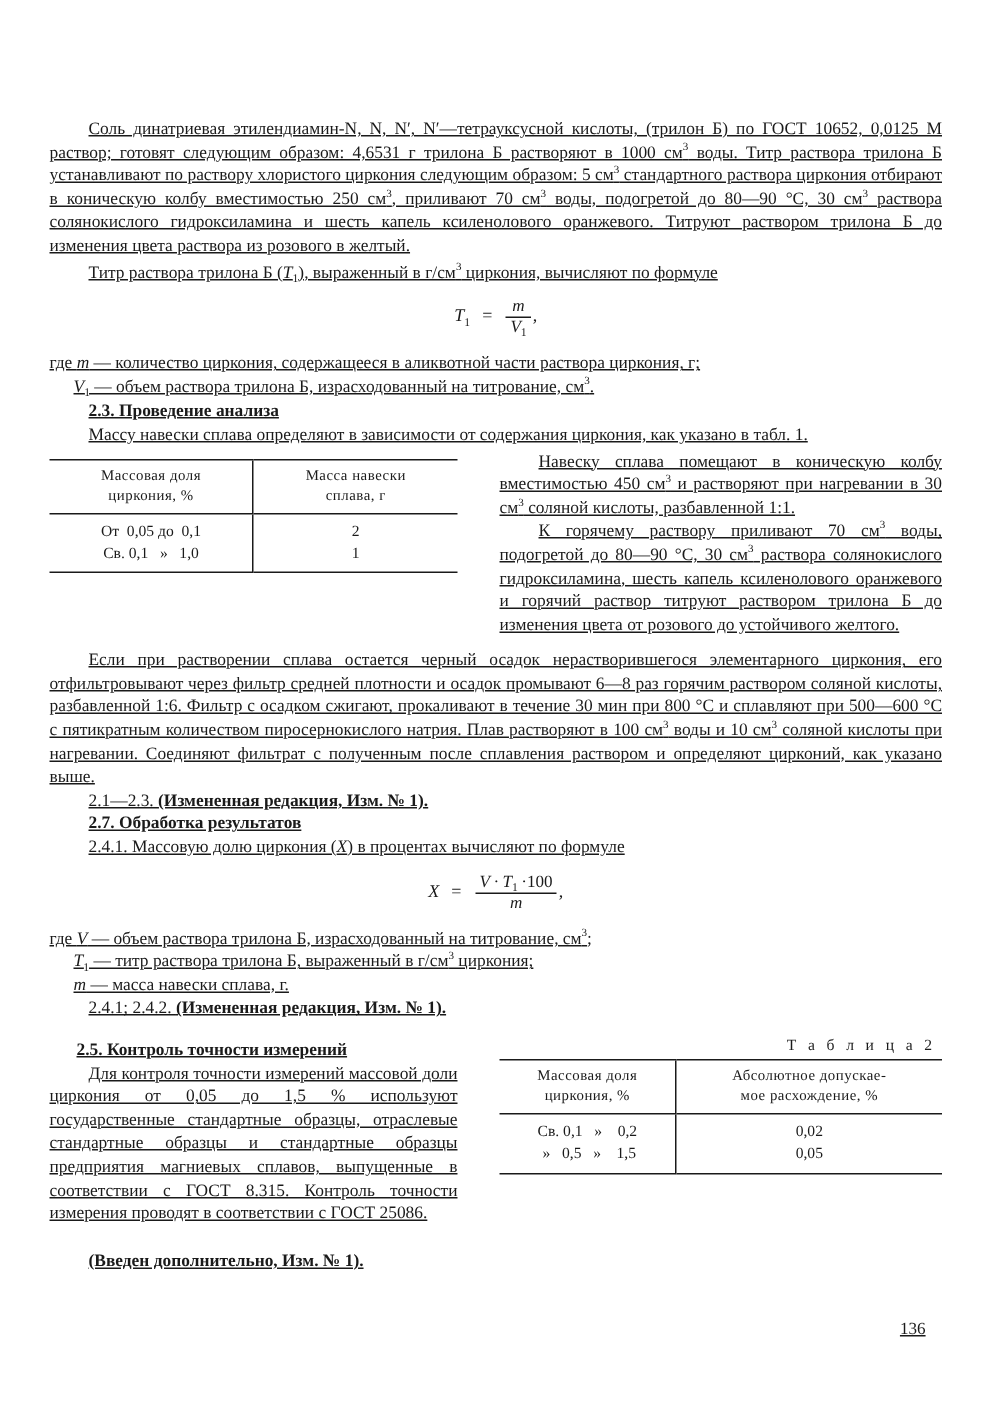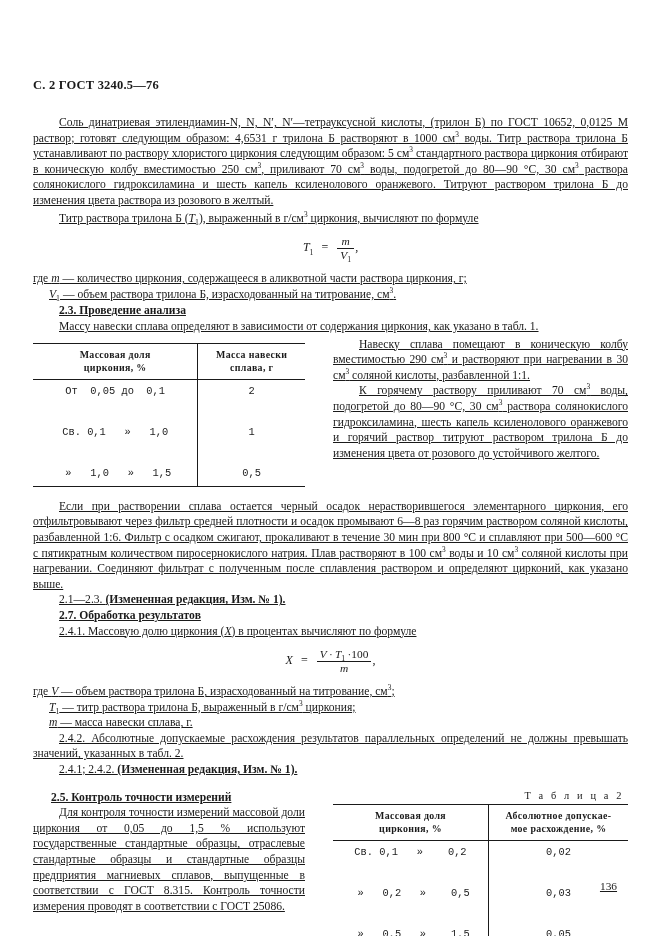--- a/index.html
+++ b/index.html
@@ -98,32 +98,31 @@
     padding-right: 4px;
     margin-bottom: 3px;
     white-space: nowrap;
   }
   table.gost {
     border-collapse: collapse;
     width: 100%;
     font-size: 9.9px;
   }
   table.gost th {
-    font-weight: bold;
+    font-weight: normal;
     text-align: center;
     padding: 4px 2px 5px 2px;
     line-height: 13px;
     letter-spacing: 0.35px;
   }
   table.gost td {
     text-align: center;
-    padding: 14px 2px;
+    padding: 1px 2px;
     line-height: 13.4px;
     font-size: 10.4px;
-    font-family: Liberation Mono, monospace;
   }
   table.gost thead tr th { border-top: 1.1px solid #1a1a1a; }
   table.gost thead { border-bottom: 1.1px solid #1a1a1a; }
   table.gost th.col-sep, table.gost td.col-sep {
     border-left: 1.1px solid #1a1a1a;
   }
   table.gost tbody tr:first-child td { padding-top: 5px; }
   table.gost tbody tr:last-child td { padding-bottom: 5px; }
   table.gost tbody { border-bottom: 1.1px solid #1a1a1a; }
 
@@ -144,21 +143,20 @@
     font-size: 11.4px;
   }
   .pn-inner { display: inline-block; margin-left: 556px; text-decoration: underline; }
 </style>
 </head>
 <body>
 
 <div class="page">
   <div class="content">
 
-    <div class="page-header">С. 2  ГОСТ 3240.5—76</div>
 
     <p class="indent"><span>Соль динатриевая этилендиамин-N, N, N′, N′—тетрауксусной кислоты, (трилон Б)  по ГОСТ 10652, 0,0125 М раствор; готовят следующим образом: 4,6531 г трилона Б растворяют в 1000 см</span><sup>3</sup><span> воды. Титр  раствора трилона Б устанавливают по раствору хлористого циркония следующим образом: 5 см</span><sup>3</sup><span> стандартного  раствора  циркония  отбирают в коническую колбу вместимостью 250 см</span><sup>3</sup><span>, приливают 70 см</span><sup>3</sup><span> воды, подогретой до 80—90 °С, 30 см</span><sup>3</sup><span>  раствора солянокислого гидроксиламина и шесть капель ксиленолового оранжевого. Титруют раствором трилона Б до изменения цвета раствора из розового в желтый.</span></p>
 
     <p class="indent" style="margin-top:2px"><span>Титр раствора трилона Б (</span><span class="var">T</span><span class="sub">1</span><span>), выраженный в г/см</span><sup>3</sup><span>  циркония, вычисляют по формуле</span></p>
 
     <div class="formula">
       <span class="var">T</span><span class="sub">1</span>
       <span style="margin:0 5px">=</span>
       <span class="frac">
         <span class="num var">m</span>
@@ -190,30 +188,26 @@
           </thead>
           <tbody>
             <tr>
               <td><span class="range">От  0,05 до  0,1</span></td>
               <td class="col-sep">2</td>
             </tr>
             <tr>
               <td><span class="range">Св. 0,1   »   1,0</span></td>
               <td class="col-sep">1</td>
             </tr>
-            <tr>
-              <td><span class="range"> »   1,0   »   1,5</span></td>
-              <td class="col-sep">0,5</td>
-            </tr>
           </tbody>
         </table>
       </div>
 
       <div class="right-col">
-        <p class="indent"><span>Навеску сплава помещают в коническую колбу вместимостью 290 см</span><sup>3</sup><span>  и растворяют при нагревании в 30 см</span><sup>3</sup><span>  соляной кислоты, разбавленной 1:1.</span></p>
+        <p class="indent"><span>Навеску сплава помещают в коническую колбу вместимостью 450 см</span><sup>3</sup><span>  и растворяют при нагревании в 30 см</span><sup>3</sup><span>  соляной кислоты, разбавленной 1:1.</span></p>
         <p class="indent"><span>К горячему раствору приливают 70 см</span><sup>3</sup><span>  воды, подогретой до 80—90 °С, 30 см</span><sup>3</sup><span>  раствора солянокислого гидроксиламина, шесть капель ксиленолового оранжевого и горячий раствор титруют раствором трилона Б до изменения цвета от розового до устойчивого желтого.</span></p>
       </div>
 
       <div class="clear"></div>
     </div>
 
     <p class="indent" style="margin-top:8px"><span>Если при растворении сплава остается черный осадок нерастворившегося элементарного циркония, его отфильтровывают через фильтр средней плотности и осадок промывают 6—8 раз горячим раствором  соляной  кислоты,  разбавленной 1:6.  Фильтр с осадком сжигают, прокаливают в течение 30 мин при 800 °С и сплавляют при 500—600 °С с пятикратным количеством пиросернокислого натрия. Плав растворяют в 100 см</span><sup>3</sup><span>  воды и 10 см</span><sup>3</sup><span>  соляной кислоты при нагревании. Соединяют фильтрат с полученным после сплавления раствором и определяют цирконий, как указано выше.</span></p>
 
     <p class="indent"><span>2.1—2.3. </span><span class="b">(Измененная редакция, Изм. № 1).</span></p>
 
@@ -227,21 +221,20 @@
       <span class="frac">
         <span class="num"><span class="var">V</span> <span>·</span> <span class="var">T</span><span class="sub">1</span> <span>·</span><span>100</span></span>
         <span class="den var">m</span>
       </span><span>,</span>
     </div>
 
     <p class="hang"><span>где </span><span class="var">V</span><span> — объем раствора трилона Б, израсходованный на титрование, см</span><sup>3</sup><span>;</span></p>
     <p style="text-indent:16px"><span class="var">T</span><span class="sub">1</span><span> — титр раствора трилона Б, выраженный в г/см</span><sup>3</sup><span>  циркония;</span></p>
     <p style="text-indent:16px"><span class="var">m</span><span> — масса навески сплава, г.</span></p>
 
-    <p class="indent">2.4.2. Абсолютные допускаемые расхождения результатов параллельных определений не должны превышать значений, указанных в табл. 2.</p>
 
     <p class="indent"><span>2.4.1; 2.4.2. </span><span class="b">(Измененная редакция, Изм. № 1).</span></p>
 
     <div class="float-row" style="margin-top:12px">
 
       <div class="right-col" style="width:295px;margin-top:0">
         <div class="tbl-caption">Т а б л и ц а  2</div>
         <table class="gost">
           <thead>
             <tr>
@@ -254,24 +247,20 @@
                 <span>мое расхождение, %</span>
               </th>
             </tr>
           </thead>
           <tbody>
             <tr>
               <td><span class="range">Св. 0,1   »    0,2</span></td>
               <td class="col-sep">0,02</td>
             </tr>
             <tr>
-              <td><span class="range"> »   0,2   »    0,5</span></td>
-              <td class="col-sep">0,03</td>
-            </tr>
-            <tr>
               <td><span class="range"> »   0,5   »    1,5</span></td>
               <td class="col-sep">0,05</td>
             </tr>
           </tbody>
         </table>
       </div>
 
       <div style="float:left;width:272px">
         <p class="b" style="text-indent:18px">2.5. Контроль точности измерений</p>
         <p class="indent">Для контроля точности измерений массовой доли циркония от 0,05 до 1,5 % используют государственные стандартные образцы, отраслевые стандартные образцы и стандартные образцы предприятия магниевых сплавов, выпущенные в соответствии с ГОСТ 8.315. Контроль точности измерения проводят в соответствии с ГОСТ 25086.</p>

